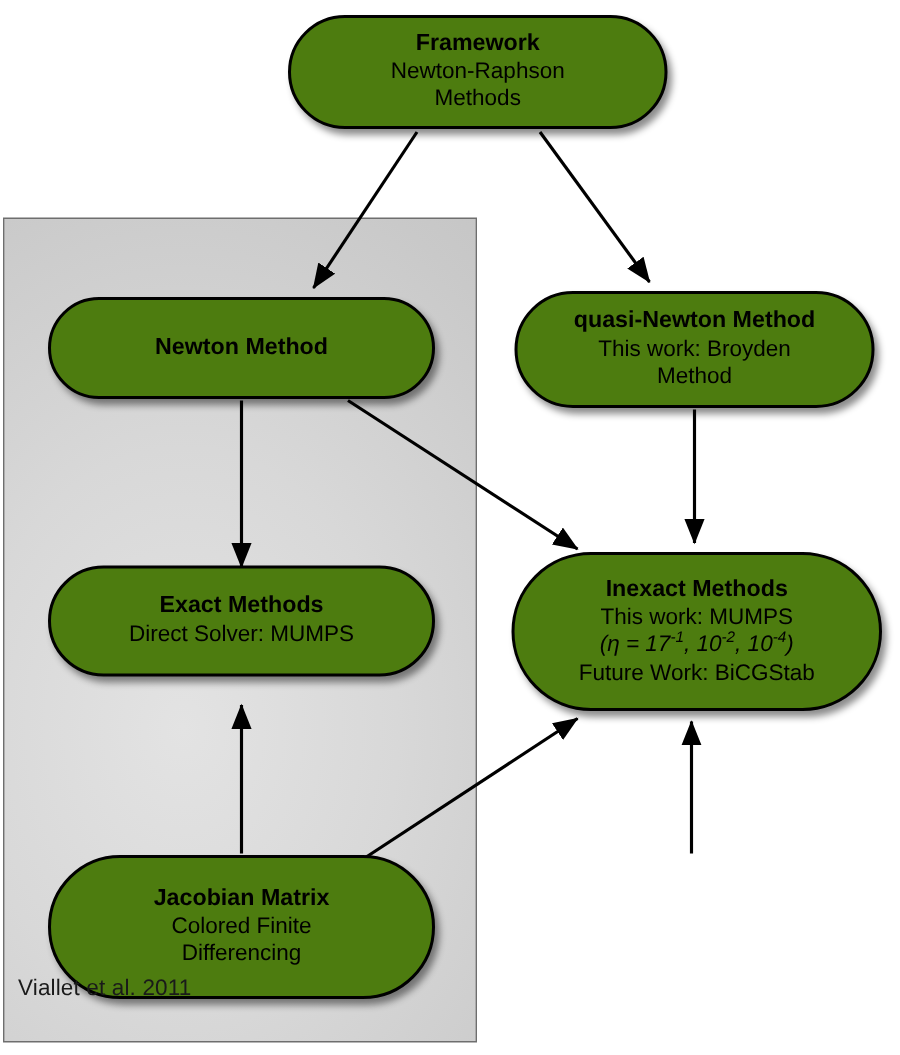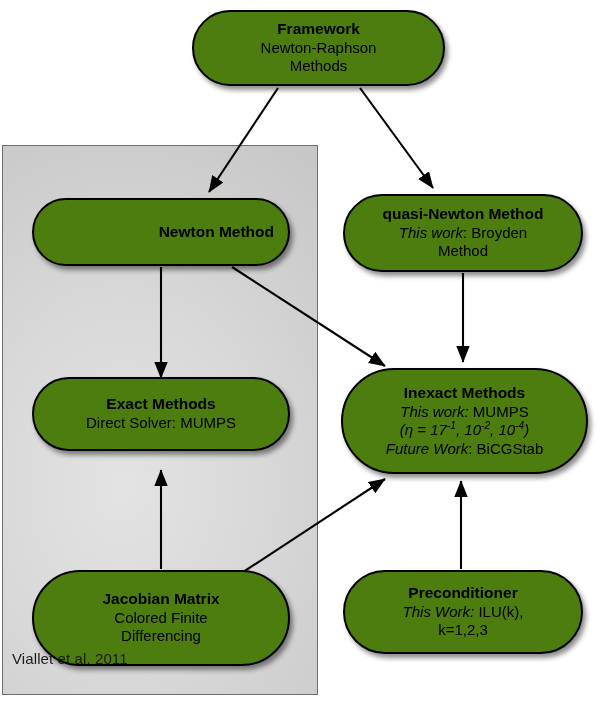--- a/index.html
+++ b/index.html
@@ -64,34 +64,33 @@
     font-size: 15.5px;
     line-height: 1.22;
     white-space: nowrap;
   }
   .node .sub {
     font-size: 15px;
     line-height: 1.24;
     white-space: nowrap;
   }
   .node .sub .it {
-    font-style: italic;
   }
   .node .sub.all-italic {
     font-style: italic;
   }
   sup {
     font-size: 0.68em;
     vertical-align: super;
     line-height: 0;
   }
 
   
   #node-framework      { left: 192px; top: 10px;  width: 253px; height: 76px; }
-  #node-newton         { left: 32px;  top: 198px; width: 258px; height: 68px; align-items: flex-end; }
+  #node-newton         { left: 32px;  top: 198px; width: 258px; height: 68px; }
   #node-quasi-newton   { left: 343px; top: 194px; width: 240px; height: 78px; }
   #node-exact          { left: 32px;  top: 377px; width: 258px; height: 74px; }
   #node-inexact        { left: 341px; top: 368px; width: 247px; height: 106px; }
   #node-jacobian       { left: 32px;  top: 570px; width: 258px; height: 96px; }
   #node-preconditioner { left: 343px; top: 570px; width: 240px; height: 84px; }
 </style>
 </head>
 <body>
 
 <div id="diagram-root">
@@ -165,21 +164,16 @@
     <div class="sub all-italic"><span>(η = 17</span><sup>-1</sup><span>, 10</span><sup>-2</sup><span>, 10</span><sup>-4</sup><span>)</span></div>
     <div class="sub"><span class="it">Future Work</span><span>: BiCGStab</span></div>
   </div>
 
   <div class="node" id="node-jacobian">
     <div class="title">Jacobian Matrix</div>
     <div class="sub">Colored Finite</div>
     <div class="sub">Differencing</div>
   </div>
 
-  <div class="node" id="node-preconditioner">
-    <div class="title">Preconditioner</div>
-    <div class="sub"><span class="it">This Work:</span><span> ILU(k),</span></div>
-    <div class="sub">k=1,2,3</div>
-  </div>
 
   <div class="group-caption">Viallet et al. 2011</div>
 
 </div>
 
 </body></html>

